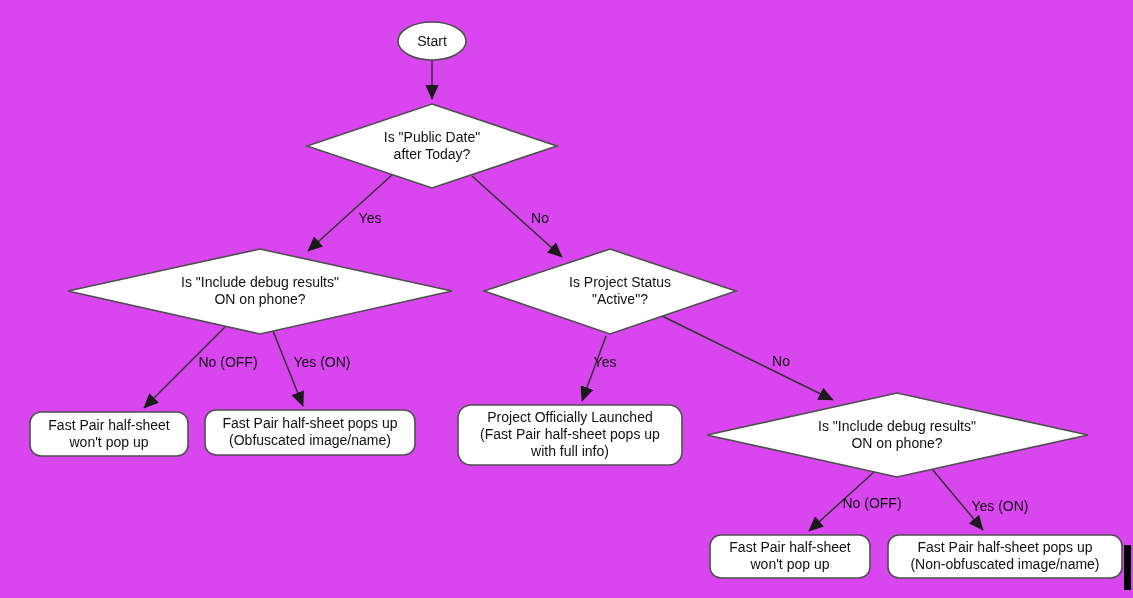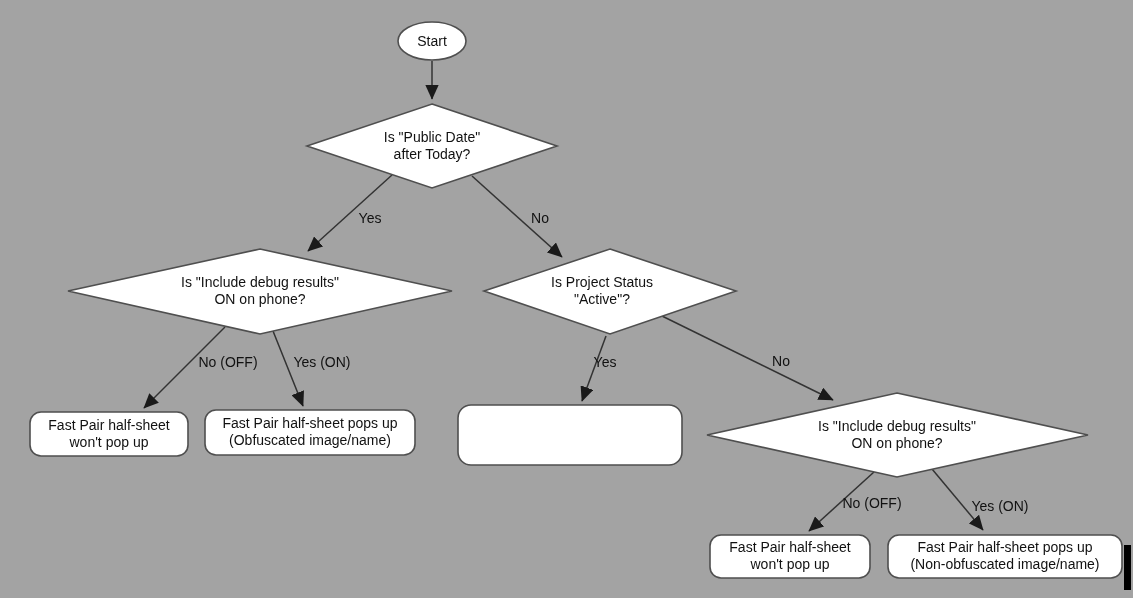--- a/index.html
+++ b/index.html
@@ -5,21 +5,21 @@
   html, body {
     margin: 0;
     padding: 0;
     background: #ffffff;
     font-family: "Liberation Sans", sans-serif;
   }
   #canvas {
     position: relative;
     width: 1133px;
     height: 598px;
-    background: #a3a3a3;
+    background: #d946ef;
     overflow: hidden;
   }
   #flow-svg {
     position: absolute;
     left: 0;
     top: 0;
   }
   .node-label {
     position: absolute;
     display: flex;
@@ -87,28 +87,31 @@
       <rect x="710" y="535" width="160" height="43" rx="11"></rect>
       <rect x="888" y="535" width="234" height="43" rx="11"></rect>
     </g>
   </svg>
 
   <div class="node-label" style="left:402px; top:32px;  width:60px;  height:18px;">Start</div>
   <div class="node-label" style="left:332px; top:129px; width:200px; height:34px;">Is "Public Date"
 after Today?</div>
   <div class="node-label" style="left:160px; top:274px; width:200px; height:34px;">Is "Include debug results"
 ON on phone?</div>
-  <div class="node-label" style="left:502px; top:274px; width:200px; height:34px;">Is Project Status
+  <div class="node-label" style="left:520px; top:274px; width:200px; height:34px;">Is Project Status
 "Active"?</div>
   <div class="node-label" style="left:797px; top:418px; width:200px; height:34px;">Is "Include debug results"
 ON on phone?</div>
   <div class="node-label" style="left:29px;  top:417px; width:160px; height:34px;">Fast Pair half-sheet
 won't pop up</div>
   <div class="node-label" style="left:205px; top:415px; width:210px; height:34px;">Fast Pair half-sheet pops up
 (Obfuscated image/name)</div>
+  <div class="node-label" style="left:458px; top:409px; width:224px; height:51px;">Project Officially Launched
+(Fast Pair half-sheet pops up
+with full info)</div>
   <div class="node-label" style="left:710px; top:539px; width:160px; height:34px;">Fast Pair half-sheet
 won't pop up</div>
   <div class="node-label" style="left:888px; top:539px; width:234px; height:34px;">Fast Pair half-sheet pops up
 (Non-obfuscated image/name)</div>
 
   <div class="edge-label" style="left:345px; top:209px; width:50px; height:17px;">Yes</div>
   <div class="edge-label" style="left:515px; top:209px; width:50px; height:17px;">No</div>
   <div class="edge-label" style="left:188px; top:353px; width:80px; height:17px;">No (OFF)</div>
   <div class="edge-label" style="left:282px; top:353px; width:80px; height:17px;">Yes (ON)</div>
   <div class="edge-label" style="left:580px; top:353px; width:50px; height:17px;">Yes</div>

